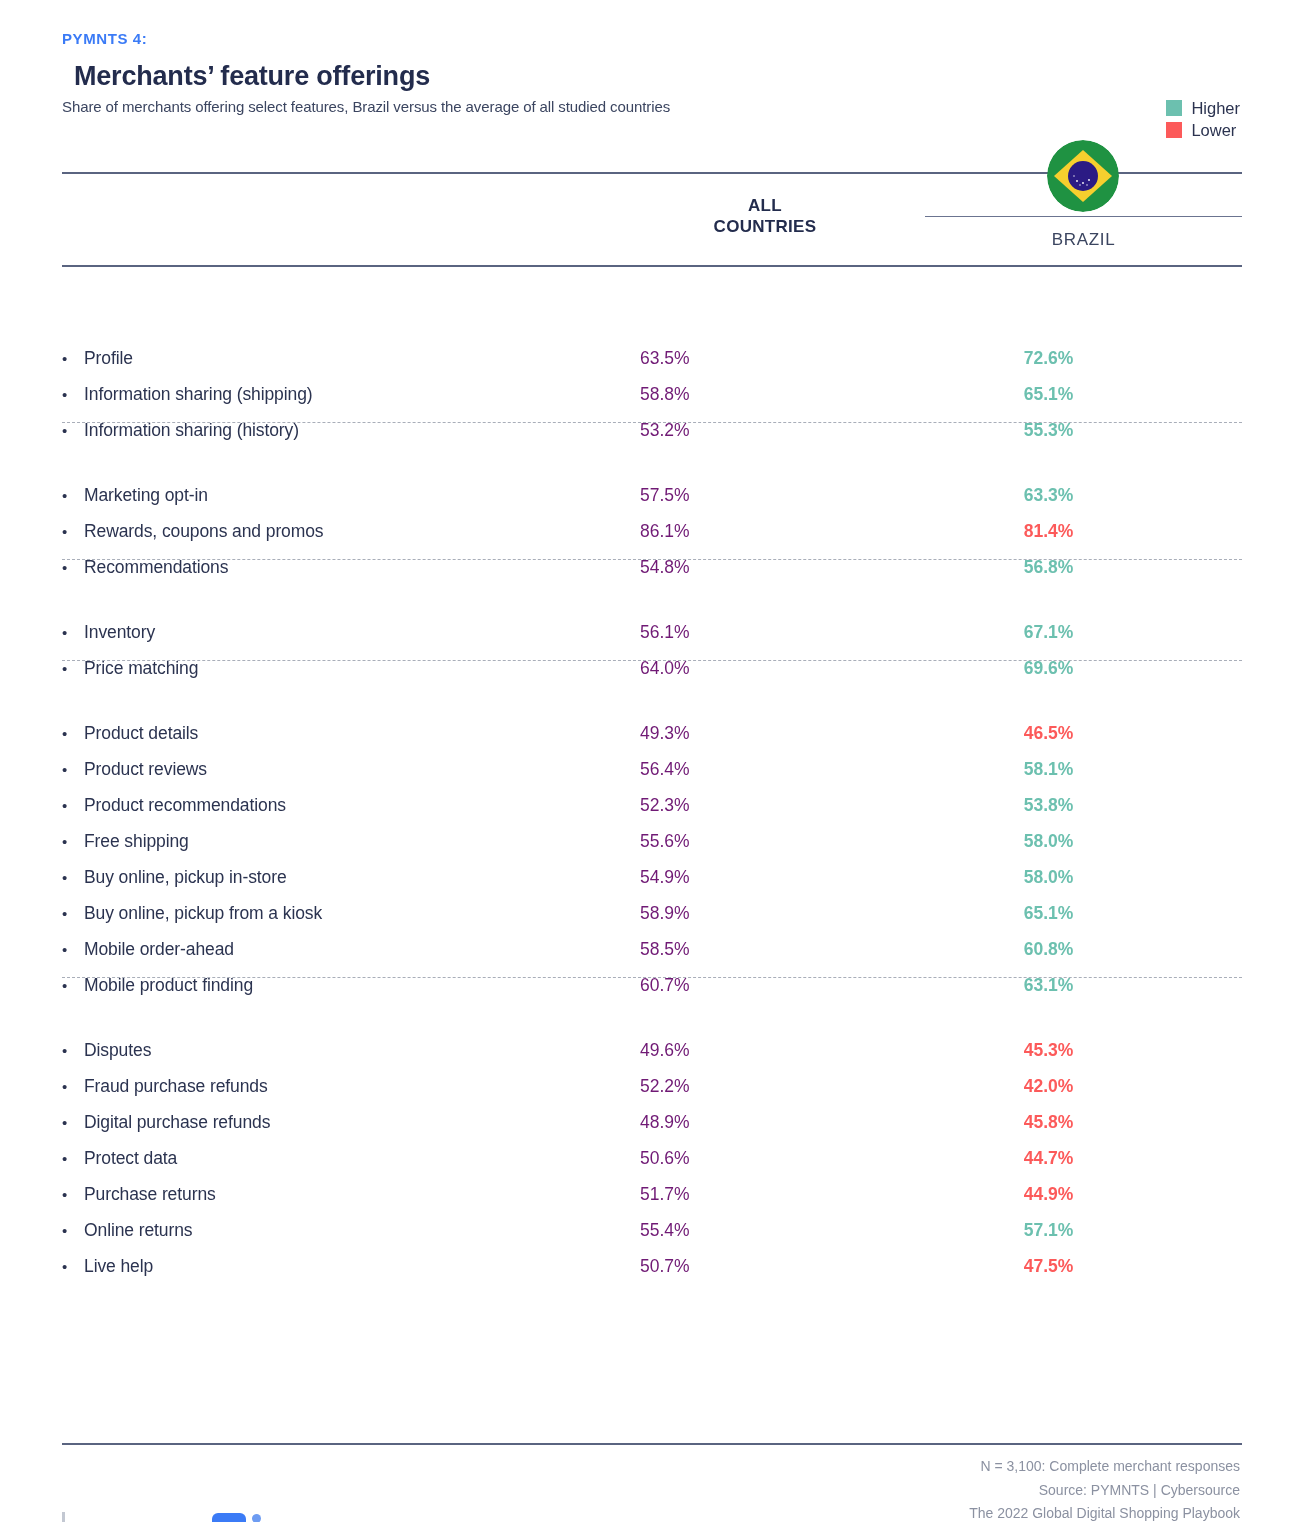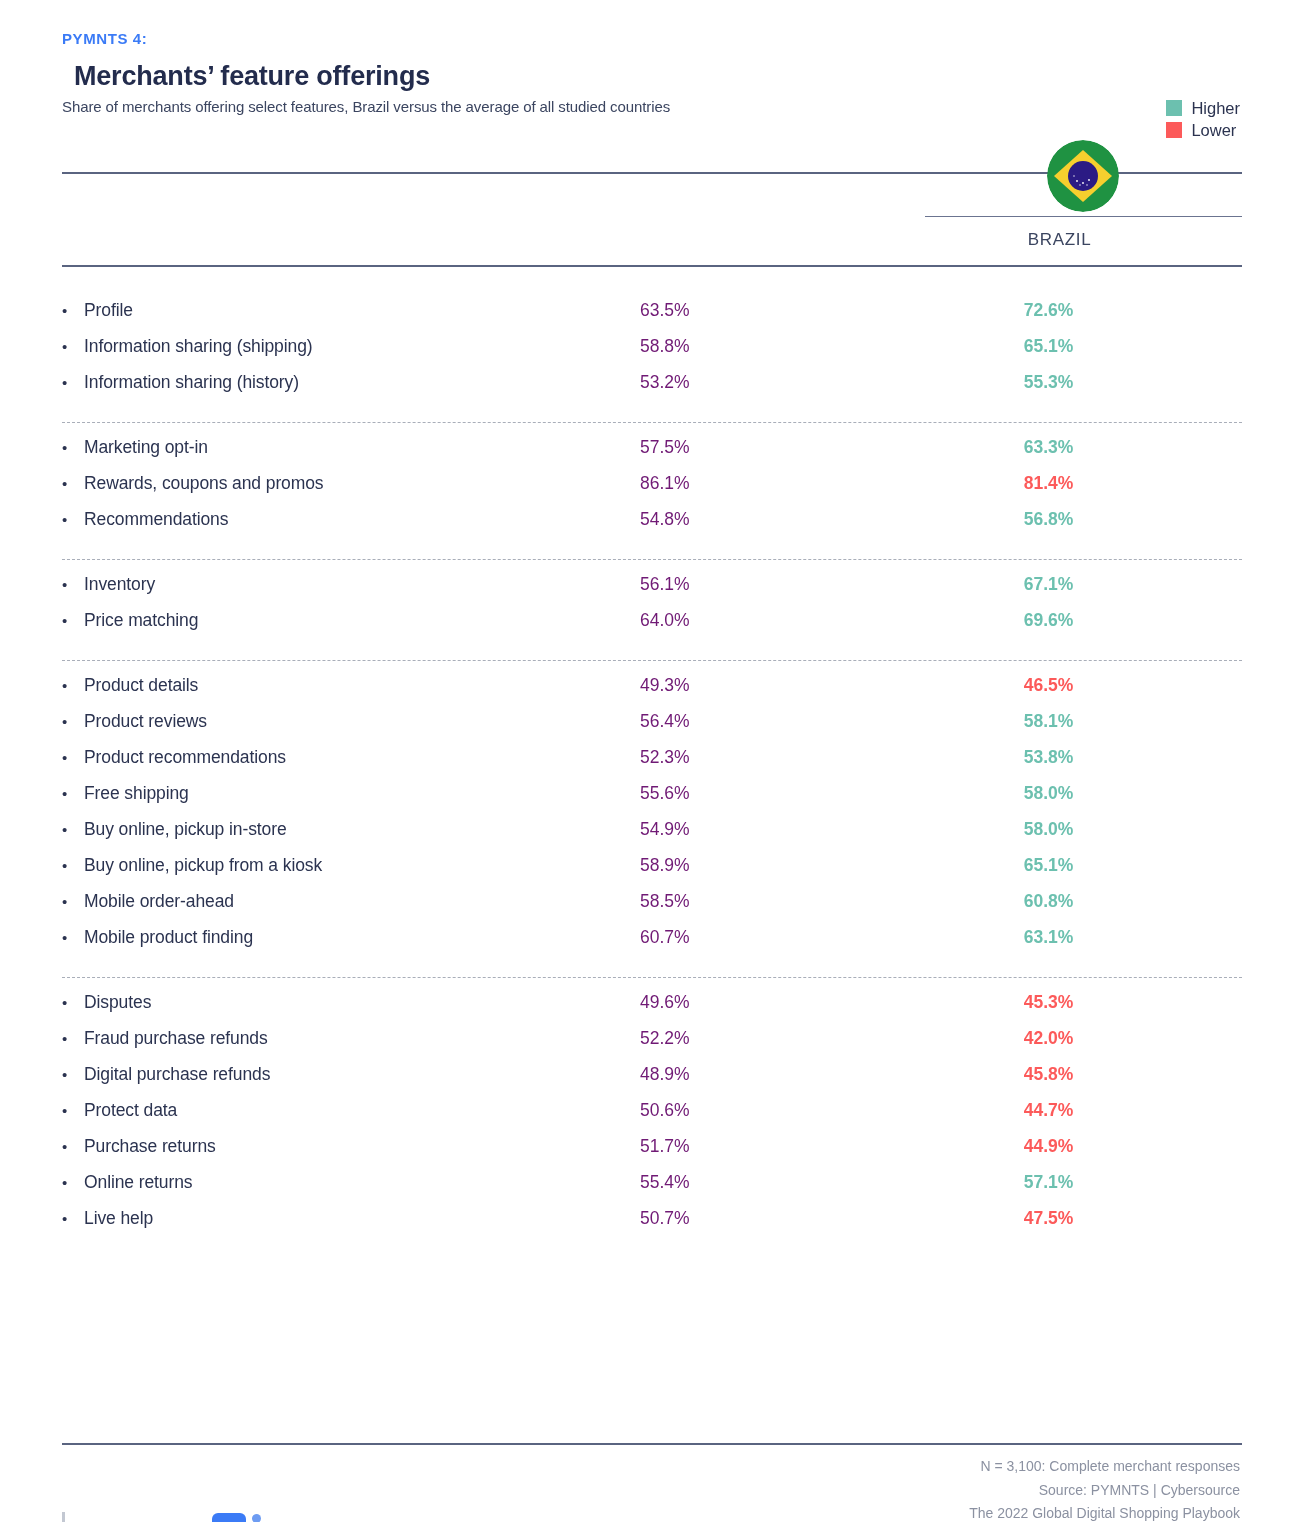--- a/index.html
+++ b/index.html
@@ -131,21 +131,21 @@
     width: 250px;
     text-align: center;
     font-size: 17px;
     font-weight: bold;
     line-height: 1.25;
     color: #232c4d;
     letter-spacing: 0.3px;
   }
   .col-head-brazil {
     position: absolute;
-    left: 901px;
+    left: 925px;
     top: 230px;
     width: 317px;
     text-align: center;
     font-size: 17px;
     font-weight: normal;
     color: #3b4560;
     letter-spacing: 0.7px;
   }
 
   
@@ -188,20 +188,21 @@
     text-align: left;
     font-size: 17.5px;
     color: #701a75;
   }
   .cell-brazil {
     width: 317px;
     flex: none;
     text-align: center;
     font-size: 17.5px;
     font-weight: bold;
+    margin-top: 48px;
   }
   .val-higher { color: #6cc0af; }
   .val-lower  { color: #fc5a5a; }
 
   
   .footnotes {
     position: absolute;
     right: 52px;
     top: 1455px;
     text-align: right;
@@ -276,20 +277,24 @@
       <circle cx="40" cy="45" r="0.7" fill="#ffffff"></circle>
       <circle cx="27" cy="36" r="0.7" fill="#ffffff"></circle>
     </svg>
   </div>
 
   <div class="rule rule-top"></div>
   <div class="rule rule-brazil"></div>
   <div class="rule rule-headbottom"></div>
   <div class="rule rule-bottom"></div>
 
+  <div class="col-head-all">
+    <div>ALL</div>
+    <div>COUNTRIES</div>
+  </div>
   <div class="col-head-brazil">BRAZIL</div>
 
   <div class="table-body" id="table-body">
       <div class="row-group">
         <div class="data-row">
           <div class="cell-label">
             <span class="bullet">•</span>
             <span>Profile</span>
           </div>
           <div class="cell-all">63.5%</div>

